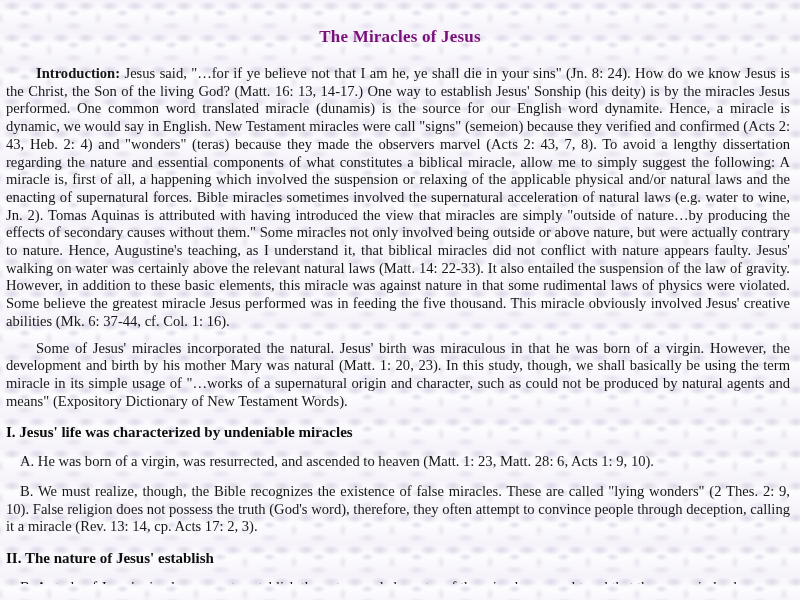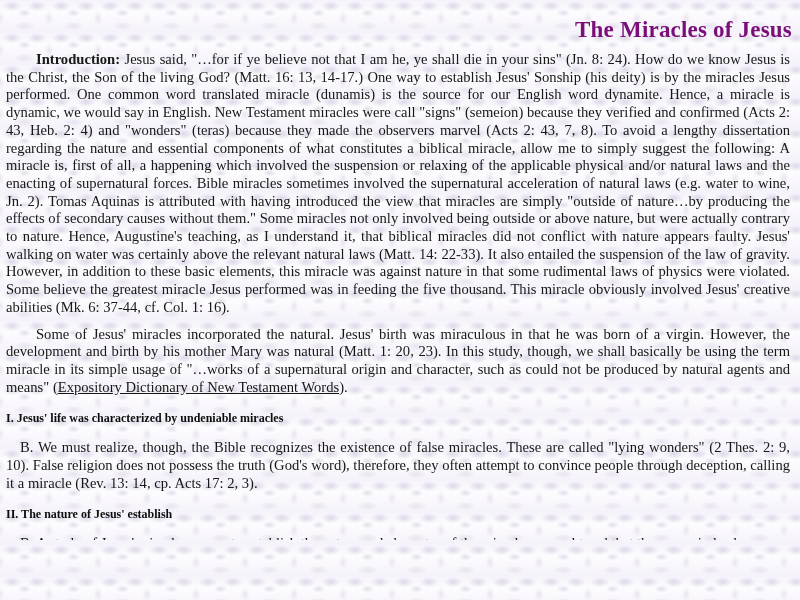--- a/index.html
+++ b/index.html
@@ -27,64 +27,63 @@
     color: #1a1a1a;
   }
   .page {
     position: relative;
     width: 800px;
     height: 600px;
     box-sizing: border-box;
     padding: 0;
   }
   .doc-title {
-    text-align: right;
+    text-align: center;
     font-family: "Liberation Serif", "DejaVu Serif", serif;
     font-weight: bold;
-    font-size: 23px;
+    font-size: 17px;
     color: #7a0f7a;
-    margin: 8px;
+    margin: 18px;
     padding-top: 9px;
     letter-spacing: 0.2px;
   }
   .body-wrap {
     padding: 0 10px 0 6px;
   }
   p.para {
     margin: 0 0 9px 0;
     font-size: 14.6px;
     line-height: 17.7px;
     text-align: justify;
     text-indent: 30px;
     color: #171717;
   }
   .lead-label {
     font-weight: bold;
     margin-top: 36px;
   }
   h2.section-heading {
     margin: 13px 0 0 0;
-    font-size: 12px;
+    font-size: 15px;
     line-height: 18px;
     font-weight: bold;
     text-align: left;
     text-indent: 0;
     color: #0d0d0d;
     font-family: Liberation Serif, serif;
   }
   p.point {
     margin: 12px 0 0 0;
     font-size: 14.6px;
     line-height: 17.7px;
     text-align: justify;
     text-indent: 14px;
     color: #171717;
   }
   .underline {
-    text-decoration: underline;
   }
   .clipped-line {
     margin: 12px 0 0 0;
     font-size: 14.6px;
     line-height: 17.7px;
     text-indent: 14px;
     text-align: justify;
     color: #171717;
     overflow: hidden;
     max-height: 5px;
@@ -97,19 +96,20 @@
 
   <h1 class="doc-title">The Miracles of Jesus</h1>
 
   <div class="body-wrap">
 
     <p class="para"><span class="lead-label">Introduction:</span><span>  Jesus said, "…for if ye believe not that I am he, ye shall die in your sins" (Jn. 8: 24). How do we know Jesus is the Christ, the Son of the living God? (Matt. 16: 13, 14-17.)   One way to establish Jesus' Sonship (his deity) is by the miracles Jesus performed. One common word translated miracle (dunamis) is the source for our English word dynamite. Hence, a miracle is dynamic, we would say in English. New Testament miracles were call "signs" (semeion) because they verified and confirmed (Acts 2: 43, Heb. 2: 4) and "wonders" (teras) because they made the observers marvel (Acts 2: 43, 7, 8). To avoid a lengthy dissertation regarding the nature and essential components of what constitutes a biblical miracle, allow me to simply suggest the following: A miracle is, first of all, a happening which involved the suspension or relaxing of the applicable physical and/or natural laws and the enacting of supernatural forces. Bible miracles sometimes involved the supernatural acceleration of natural laws (e.g. water to wine, Jn. 2). Tomas Aquinas is attributed with having introduced the view that miracles are simply "outside of nature…by producing the effects of secondary causes without them." Some miracles not only involved being outside or above nature, but were actually contrary to nature. Hence, Augustine's teaching, as I understand it, that biblical miracles did not conflict with nature appears faulty. Jesus' walking on water was certainly above the relevant natural laws (Matt. 14: 22-33). It also entailed the suspension of the law of gravity. However, in addition to these basic elements, this miracle was against nature in that some rudimental laws of physics were violated. Some believe the greatest miracle Jesus performed was in feeding the five thousand. This miracle obviously involved Jesus' creative abilities (Mk. 6: 37-44, cf. Col. 1: 16).</span></p>
 
     <p class="para"><span>Some of Jesus' miracles incorporated the natural. Jesus' birth was miraculous in that he was born of a virgin. However, the development and birth by his mother Mary was natural (Matt. 1: 20, 23). In this study, though, we shall basically be using the term miracle in its simple usage of "…works of a supernatural origin and character, such as could not be produced by natural agents and means" (</span><span class="underline">Expository Dictionary of New Testament Words</span><span>).</span></p>
 
     <h2 class="section-heading">I. Jesus' life was characterized by undeniable miracles</h2>
+    <p class="point">A. He was born of a virgin, was resurrected, and ascended to heaven (Matt. 1: 23, Matt. 28: 6, Acts 1: 9, 10).</p>
     <p class="point">B. We must realize, though, the Bible recognizes the existence of false miracles. These are called "lying wonders" (2 Thes. 2: 9, 10). False religion does not possess the truth (God's word), therefore, they often attempt to convince people through deception, calling it a miracle (Rev. 13: 14, cp. Acts 17: 2, 3).</p>
 
     <h2 class="section-heading">II. The nature of Jesus' establish</h2>
     <p class="clipped-line">B. A study of Jesus' miracles serves to establish the nature and character of the miracles wrought and that they were indeed</p>
 
   </div>
 </div>
 
 </body></html>

